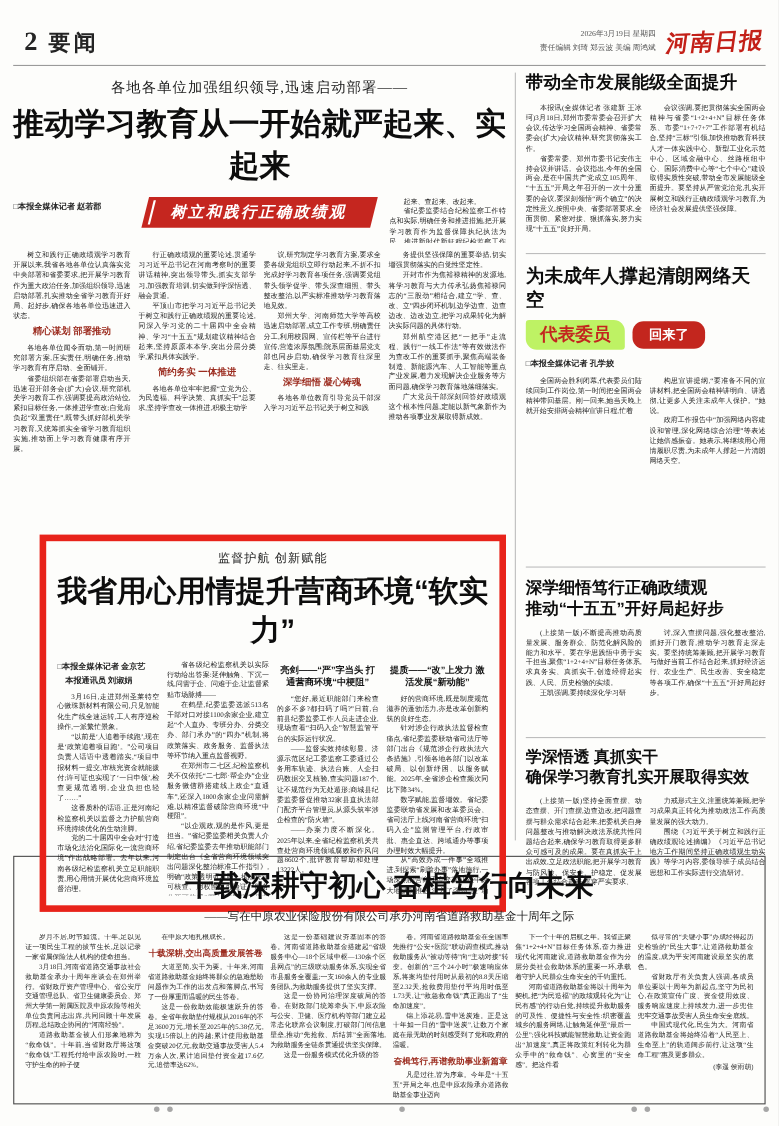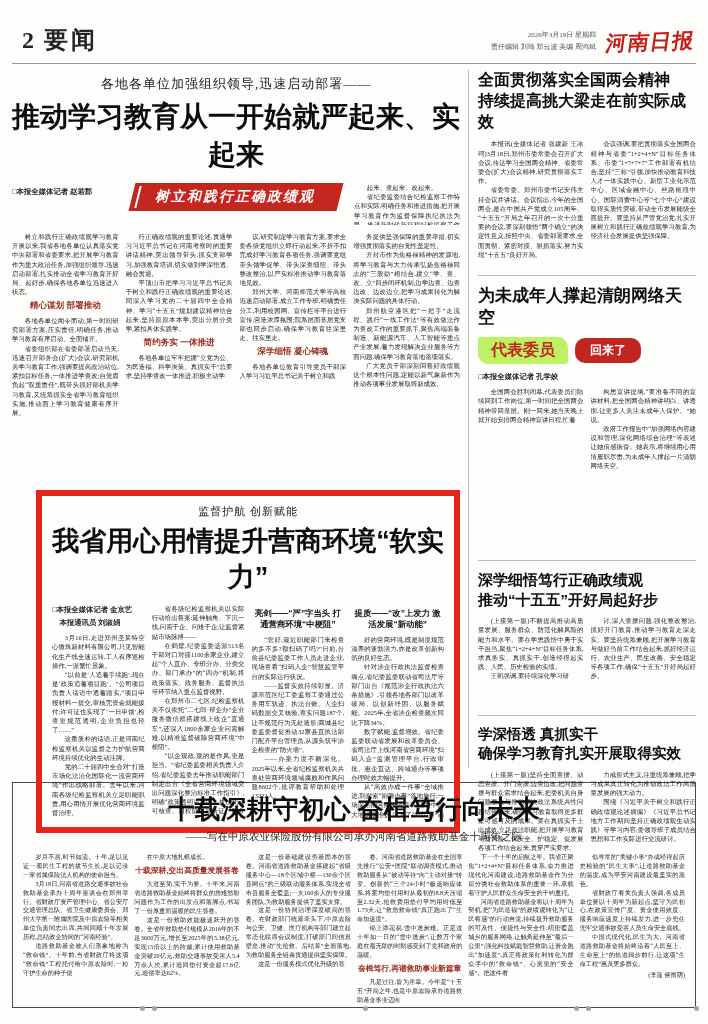--- a/index.html
+++ b/index.html
@@ -2,21 +2,21 @@
 <html lang="zh"><head>
 <meta charset="utf-8">
 <style>
   html,body{margin:0;padding:0;background:#ddd;}
   .paper{position:relative;width:708px;height:1024px;margin:0 auto;background:#fdfdfb;color:#242424;
          overflow:hidden;font-family:"Liberation Serif",serif;-webkit-font-smoothing:antialiased;}
   
   .ph{display:flex;justify-content:space-between;align-items:flex-end;padding:24px 14px 0 22px;}
   .ph-left{display:flex;align-items:baseline;gap:10px;}
   .pnum{font-size:24px;font-weight:bold;}
-  .psec{font-size:24px;font-weight:bold;letter-spacing:3px;font-family:"Liberation Sans",sans-serif;}
+  .psec{font-size:20px;font-weight:bold;letter-spacing:3px;font-family:"Liberation Sans",sans-serif;}
   .ph-right{display:flex;align-items:center;gap:10px;}
   .pmeta{text-align:right;font-size:7px;color:#555;line-height:1.7;}
   .masthead{color:#c32018;font-size:21px;font-weight:bold;transform:skewX(-10deg) rotate(-2deg);
             font-family:"Liberation Serif",serif;letter-spacing:1px;}
   .hr-header{border-top:1px solid #9a9a9a;margin:7px 12px 0;}
   
   .top{display:flex;padding:0 12px;height:708px;box-sizing:border-box;}
   .left{width:448px;flex:none;}
   .vrule{width:1px;background:#bdbdbd;margin:6px 0 4px 8px;}
   .rightcol{flex:1;padding-left:9px;min-width:0;}
@@ -174,22 +174,21 @@
       </article>
 
     </section>
 
     <div class="vrule"></div>
 
     <aside class="rightcol">
 
       <article class="r-art" style="padding-top:6px">
         <h3 class="r-hl">
-          <div>全面贯彻落实全国两会精神</div>
-          <div>持续提高挑大梁走在前实际成效</div>
+          <div>带动全市发展能级全面提升</div>
         </h3>
         <div class="cols h130">
           <div class="col">
               <div class="para">本报讯(全媒体记者 张建新 王冰珂)3月18日,郑州市委常委会召开扩大会议,传达学习全国两会精神、省委常委会(扩大)会议精神,研究贯彻落实工作。</div>
               <div class="para">省委常委、郑州市委书记安伟主持会议并讲话。会议指出,今年的全国两会,是在中国共产党成立105周年、“十五五”开局之年召开的一次十分重要的会议,要深刻领悟“两个确立”的决定性意义,按照中央、省委部署要求,全面贯彻、紧密对接、狠抓落实,努力实现“十五五”良好开局。</div>
             </div>
           <div class="col">
               <div class="para">会议强调,要把贯彻落实全国两会精神与省委“1+2+4+N”目标任务体系、市委“1+7+7+7”工作部署有机结合,坚持“三标”引领,加快推动教育科技人才一体实践中心、新型工业化示范中心、区域金融中心、丝路枢纽中心、国际消费中心等“七个中心”建设取得实质性突破,带动全市发展能级全面提升。要坚持从严管党治党,扎实开展树立和践行正确政绩观学习教育,为经济社会发展提供坚强保障。</div>
             </div>
         </div>

